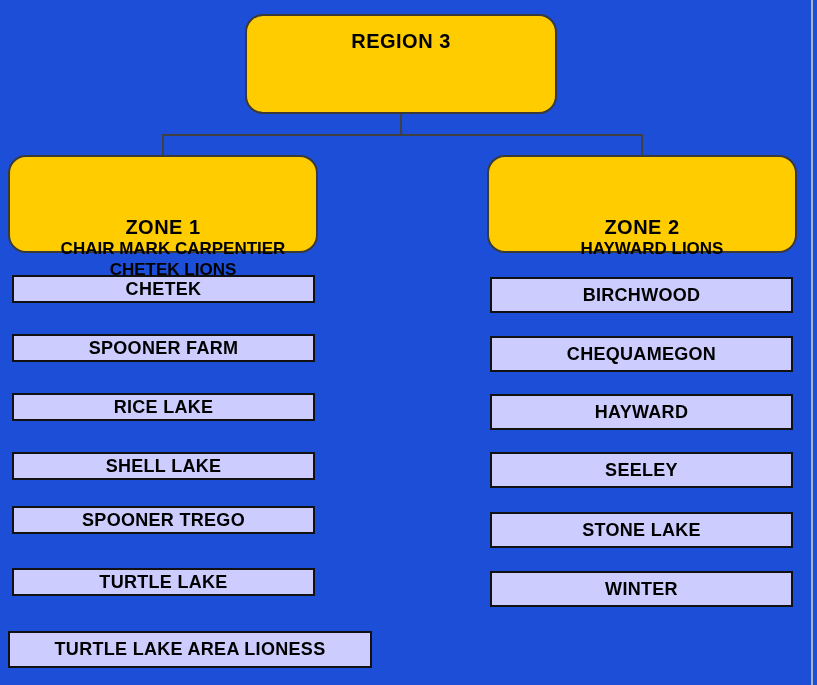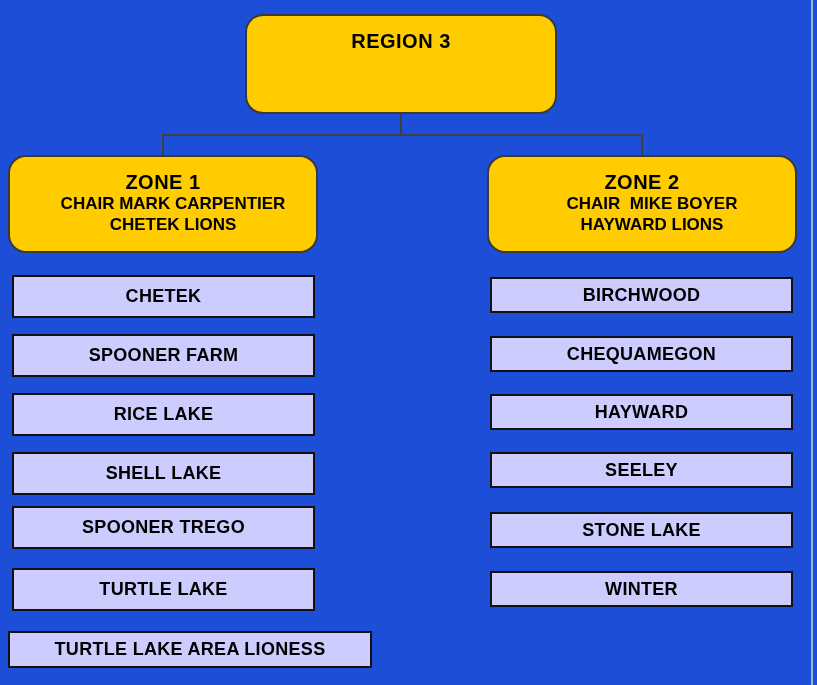--- a/index.html
+++ b/index.html
@@ -40,21 +40,21 @@
     letter-spacing: 0.5px;
   }
   .node-zone {
     width: 310px; height: 98px;
     top: 155px;
     padding-top: 13px;
     line-height: 1.22;
   }
   .node-zone1 { left: 8px; }
   .node-zone2 { left: 487px; }
-  .zone-title { font-size: 20px; letter-spacing: 0.5px; }
+  .zone-title { font-size: 20px; letter-spacing: 0.5px; margin-top: 45px; }
   .zone-sub   { font-size: 17px; white-space: pre-wrap; padding-left: 20px; }
 
   
   .conn {
     position: absolute;
     background: #404040;
   }
   .conn-stem   { left: 400px; top: 112px; width: 2px; height: 24px; }
   .conn-across { left: 162px; top: 134px; width: 481px; height: 2px; }
   .conn-left   { left: 162px; top: 134px; width: 2px; height: 23px; }
@@ -67,21 +67,21 @@
     border: 2px solid #111111;
     color: #000000;
     font-weight: bold;
     font-size: 18px;
     text-align: center;
     display: flex;
     align-items: center;
     justify-content: center;
     letter-spacing: 0.3px;
   }
-  .club-z1 { left: 12px;  width: 303px; height: 43px; }
+  .club-z1 { left: 12px;  width: 303px; height: 28px; }
   .club-z2 { left: 490px; width: 303px; height: 36px; }
   .club-wide { left: 8px; width: 364px; height: 37px; }
 </style>
 </head>
 <body>
 
 <div class="canvas">
 
   <div class="page-edge"></div>
 
@@ -95,21 +95,20 @@
   </div>
 
   <div class="gold-node node-zone node-zone1">
     <div class="zone-title">ZONE 1</div>
     <div class="zone-sub">CHAIR MARK CARPENTIER</div>
     <div class="zone-sub">CHETEK LIONS</div>
   </div>
 
   <div class="gold-node node-zone node-zone2">
     <div class="zone-title">ZONE 2</div>
-    <div class="zone-sub">CHAIR  MIKE BOYER</div>
     <div class="zone-sub">HAYWARD LIONS</div>
   </div>
 
   <div class="club club-z1" style="top:275px">CHETEK</div>
   <div class="club club-z1" style="top:334px">SPOONER FARM</div>
   <div class="club club-z1" style="top:393px">RICE LAKE</div>
   <div class="club club-z1" style="top:452px">SHELL LAKE</div>
   <div class="club club-z1" style="top:506px">SPOONER TREGO</div>
   <div class="club club-wide" style="top:631px">TURTLE LAKE AREA LIONESS</div>
   <div class="club club-z1" style="top:568px">TURTLE LAKE</div>

